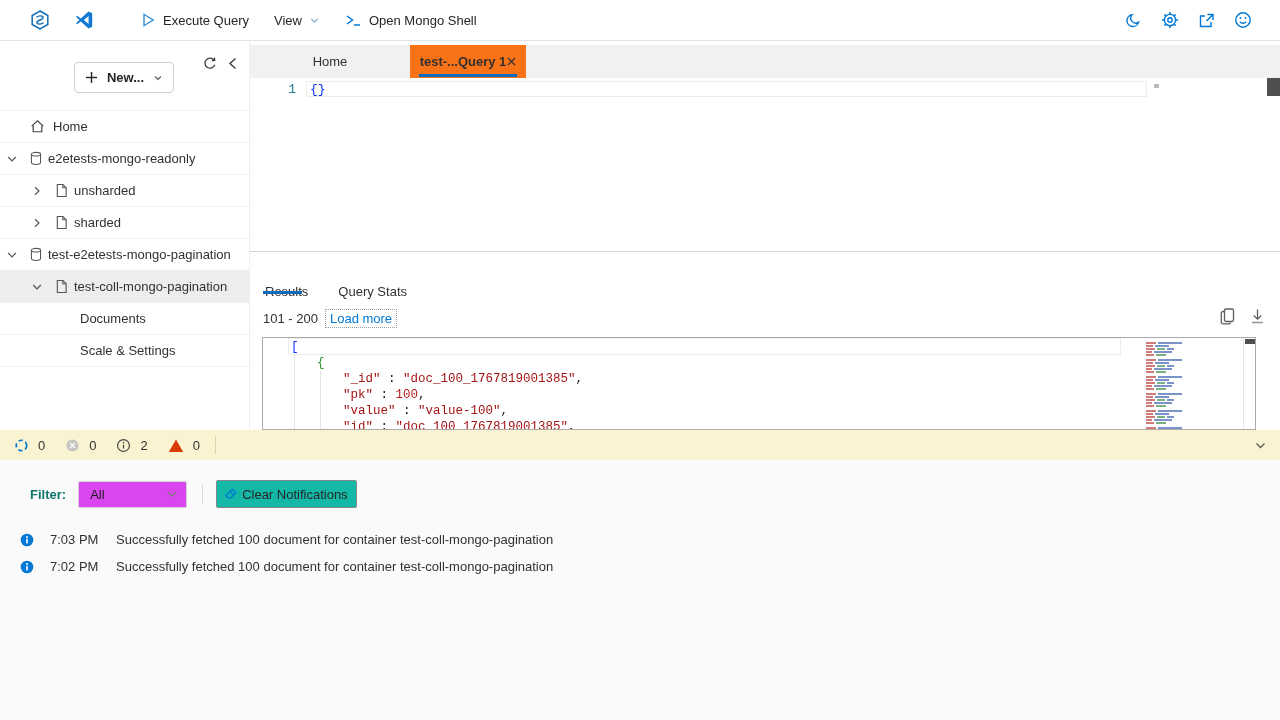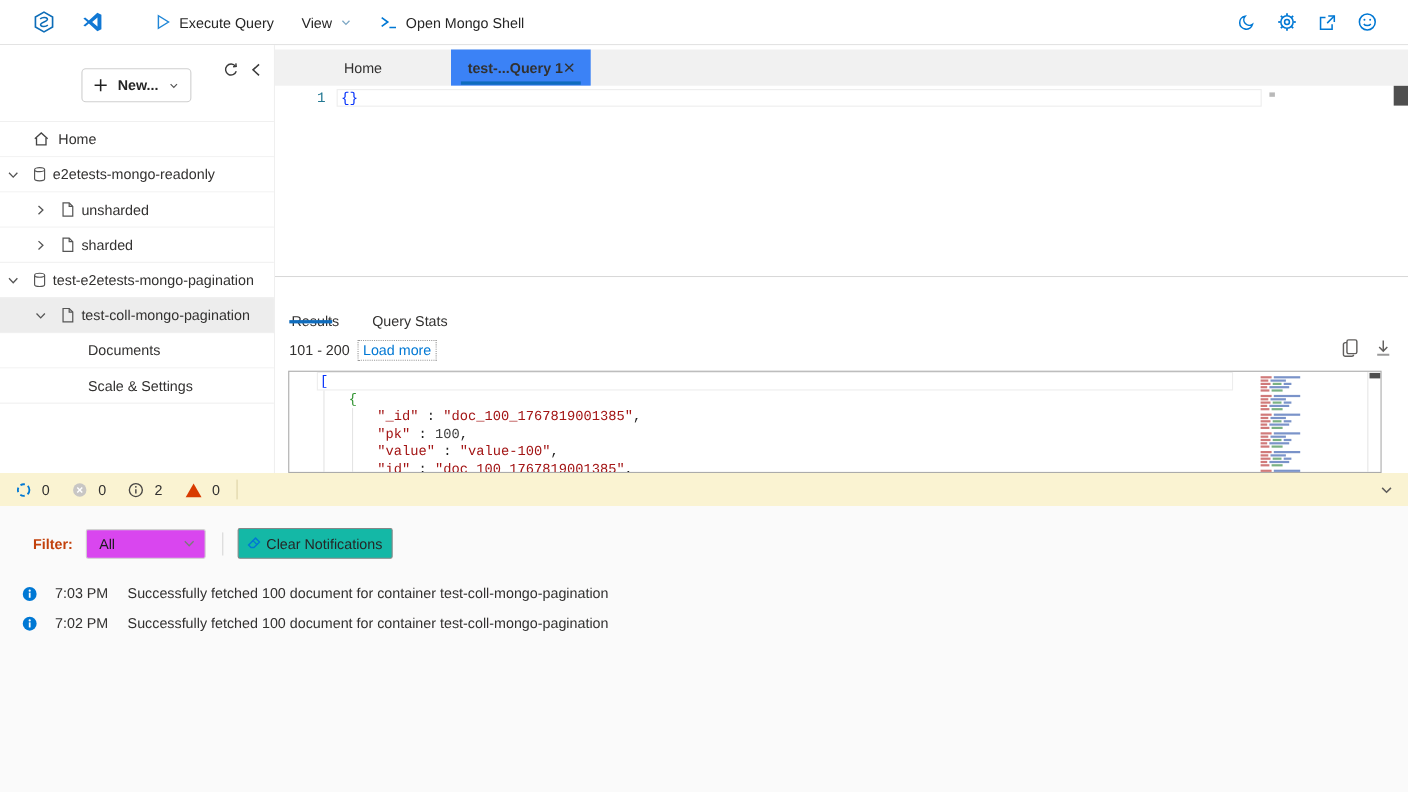--- a/index.html
+++ b/index.html
@@ -32,21 +32,21 @@
   .pl-db { padding-left:6px; } .pl-db .tr-chev { margin-right:11px; } .pl-db .tr-icon { margin-right:5px; }
   .pl-coll { padding-left:31px; } .pl-coll .tr-chev { margin-right:12px; } .pl-coll .tr-icon { margin-right:6px; }
   .pl-leaf { padding-left:80px; }
 
   
   .tabstrip { position:absolute; left:250px; top:45px; width:1030px; height:33px; background:#f1f1f1;
               display:flex; }
   .tab { height:33px; display:flex; align-items:center; justify-content:center; font-size:13px;
          color:#323130; cursor:pointer; position:relative; }
   .tab.inactive { width:160px; }
-  .tab.active { width:127px; background:#3b82f6; font-weight:700; gap:1px; }
+  .tab.active { width:116px; background:#f97316; font-weight:700; gap:1px; }
   .tab.active .underline { position:absolute; left:9px; right:9px; bottom:1px; height:3px; background:#0f6cbd; }
 
   
   .qeditor { position:absolute; left:250px; top:78px; width:1030px; height:174px; background:#fff;
              border-bottom:1px solid #d4d4d4; font-family:"Liberation Mono","DejaVu Sans Mono",monospace;
              font-size:13px; }
   .qeditor .curline { position:absolute; left:56px; top:3px; width:841px; height:16px; border:1px solid #ededed; }
   .qeditor .gutter { position:absolute; left:0; top:4px; width:46px; text-align:right; color:#237893; }
   .qeditor .codetxt { position:absolute; left:60px; top:4px; color:#0431fa; white-space:pre; }
   .qeditor .mm-dot { position:absolute; left:904px; top:6px; width:5px; height:4px; background:#b9b9b9; }
@@ -63,21 +63,21 @@
   .ricons { position:absolute; right:14px; top:55px; display:flex; gap:13px; }
   .jsonbox { position:absolute; left:12px; top:85px; width:994px; height:93px; border:1px solid #ababab;
              background:#fff; overflow:hidden; font-family:"Liberation Mono","DejaVu Sans Mono",monospace;
              font-size:12.5px; }
   .jsonlines { position:absolute; left:0; top:1px; right:132px; }
   .code-line { height:16px; line-height:16px; white-space:pre; padding-left:28px; }
   .code-line.ind1 { padding-left:54px; }
   .code-line.ind2 { padding-left:80px; }
   .json-bracket1 { color:#0431fa; } .json-bracket2 { color:#319331; }
   .json-key { color:#a31515; } .json-str { color:#a31515; }
-  .json-num { color:#404040; } .json-plain { color:#1e1e1e; }
+  .json-num { color:#b91c1c; } .json-plain { color:#1e1e1e; }
   .jb-curline { position:absolute; left:25px; top:0; right:134px; height:17px; border:1px solid #ededed; }
   .guide1 { position:absolute; left:31px; top:17px; bottom:0; width:1px; background:#e4e4e4; }
   .guide2 { position:absolute; left:57px; top:33px; bottom:0; width:1px; background:#e4e4e4; }
   .rminimap { position:absolute; right:13px; top:4px; width:100px; bottom:0; }
   .mm-block { margin-bottom:3px; }
   .mm-line { display:flex; gap:2px; margin:0 0 1px 4px; }
   .mm-line span { height:2px; display:block; }
   .mm-r { background:#d07a7a; } .mm-b { background:#7a93c9; } .mm-g { background:#7ab183; }
   .jsonbox .vscroll2 { position:absolute; right:0; top:0; width:12px; height:100%; border-left:1px solid #e6e6e6; }
   .jsonbox .vscroll2 .thumb { position:absolute; left:1px; top:1px; width:10px; height:5px; background:#4f4f4f; }
@@ -85,21 +85,21 @@
   
   .statusbar { position:absolute; left:0; top:430px; width:1280px; height:30px; background:#faf3d2;
                display:flex; align-items:center; font-size:13px; color:#323130; }
   .sb-item { display:flex; align-items:center; gap:9px; margin-left:14px; cursor:pointer; }
   .sb-div { width:1px; height:18px; background:#ddd3a6; margin-left:15px; }
   .sb-chev { margin-left:auto; margin-right:13px; cursor:pointer; display:flex; }
 
   
   .bottom { position:absolute; left:0; top:460px; width:1280px; height:260px; background:#fafafa; }
   .filter-row { position:absolute; left:15px; top:20px; display:flex; align-items:center; }
-  .filter-label { font-size:13px; font-weight:700; color:#c2410c;padding-left:15px; }
+  .filter-label { font-size:13px; font-weight:700; color:#0f766e;padding-left:15px; }
   .dropdown { margin-left:12px; width:109px; height:27px; background:#d946ef; border:1px solid #d1d1d1;
               border-radius:2px; display:flex; align-items:center; padding:0 8px 0 11px; font-size:13px;
               color:#1b1b1b; cursor:pointer; }
   .dropdown .dd-chev { margin-left:auto; display:flex; }
   .f-div { width:1px; height:21px; background:#d8d8d8; margin:0 13px 0 15px; }
   .clear-btn { height:28px; background:#14b8a6; border:1px solid #868686; border-radius:2px; display:flex;
                align-items:center; gap:4px; padding:0 8px 0 7px; font-size:13px; color:#262626; cursor:pointer; }
   .notif-list { position:absolute; left:0; top:66px; width:100%; }
   .notif-row { height:27px; display:flex; align-items:center; font-size:13px; color:#323130; }
   .notif-row .n-icon { margin-left:20px; display:flex; }

